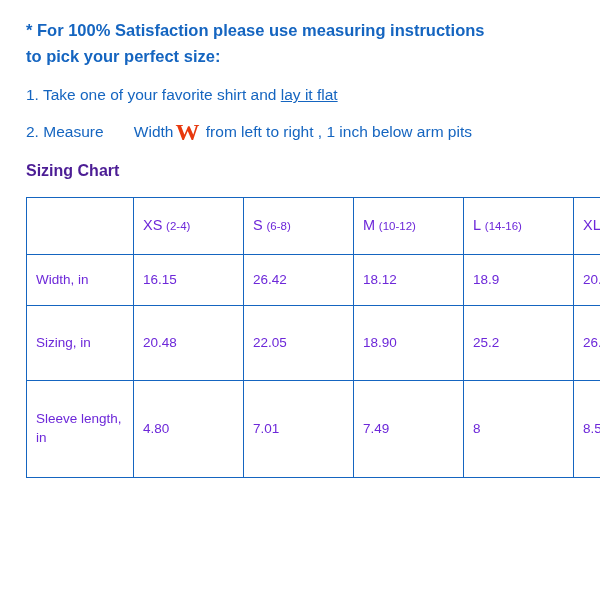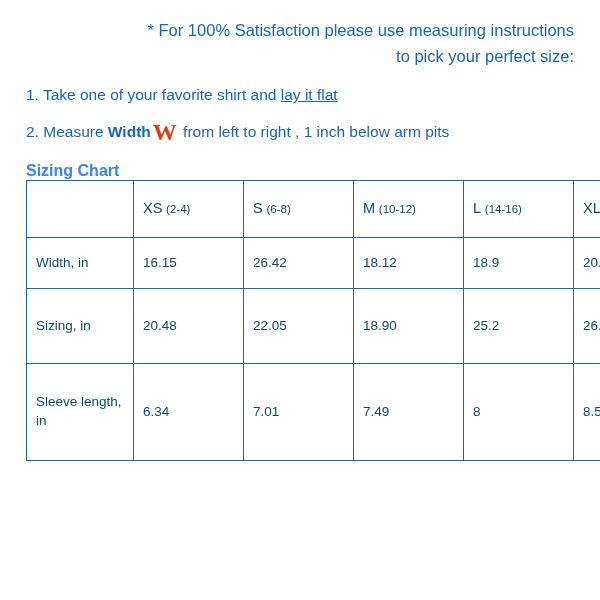--- a/index.html
+++ b/index.html
@@ -18,41 +18,41 @@
     position: relative;
     width: 600px;
     height: 600px;
     box-sizing: border-box;
     padding: 18px 26px 0 26px;
   }
 
   
   .intro-heading {
     font-size: 16.5px;
-    font-weight: normal;
+    font-weight: bold;
     color: #1565c0;
     line-height: 1.55;
     margin: 0 0 14px 0;
-    text-align: right;
   }
   .intro-heading .line {
     display: block;
   }
 
   .step {
     font-size: 15.5px;
     color: #1565c0;
     line-height: 1.5;
     margin: 0 0 14px 0;
   }
   .step .num {
     font-weight: normal;
   }
   .step b {
-    font-weight: bold;
+    font-weight: normal;
+    margin-left: 26px;
   }
   .underline {
     text-decoration: underline;
     text-align: right;
   }
   .letter-w {
     color: #e8380d;
     font-weight: bold;
     font-size: 24px;
     line-height: 0;
@@ -67,32 +67,32 @@
     line-height: 0;
     vertical-align: -3px;
     padding: 0 3px;
     font-family: "Liberation Serif", serif;
   }
 
   
   .chart-title {
     font-size: 16px;
     font-weight: bold;
-    color: #3b82f6;
-    margin: 18px 0 0 0;
+    color: #4c1d95;
+    margin: 18px 0 17px 0;
   }
 
   table.sizing {
     border-collapse: collapse;
     width: 546px;
     table-layout: fixed;
   }
   table.sizing td, table.sizing th {
     border: 1px solid #1565c0;
-    color: #0c4a6e;
+    color: #6d28d9;
     font-size: 13.5px;
     font-weight: normal;
     text-align: left;
     padding: 9px 9px;
     vertical-align: middle;
     line-height: 1.35;
   }
   table.sizing thead td {
     height: 38px;
   }
@@ -169,21 +169,21 @@
       <tr class="row-length">
         <td>Sizing, in</td>
         <td>20.48</td>
         <td>22.05</td>
         <td>18.90</td>
         <td>25.2</td>
         <td>26.38</td>
       </tr>
       <tr class="row-sleeve">
         <td>Sleeve length, in</td>
-        <td>6.34</td>
+        <td>4.80</td>
         <td>7.01</td>
         <td>7.49</td>
         <td>8</td>
         <td>8.51</td>
       </tr>
     </tbody>
   </table>
 
 </div>
 

